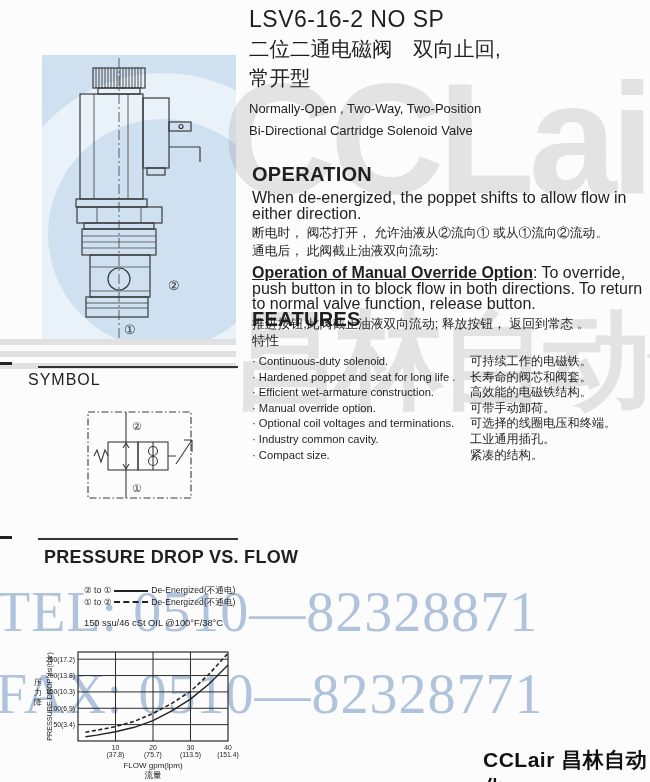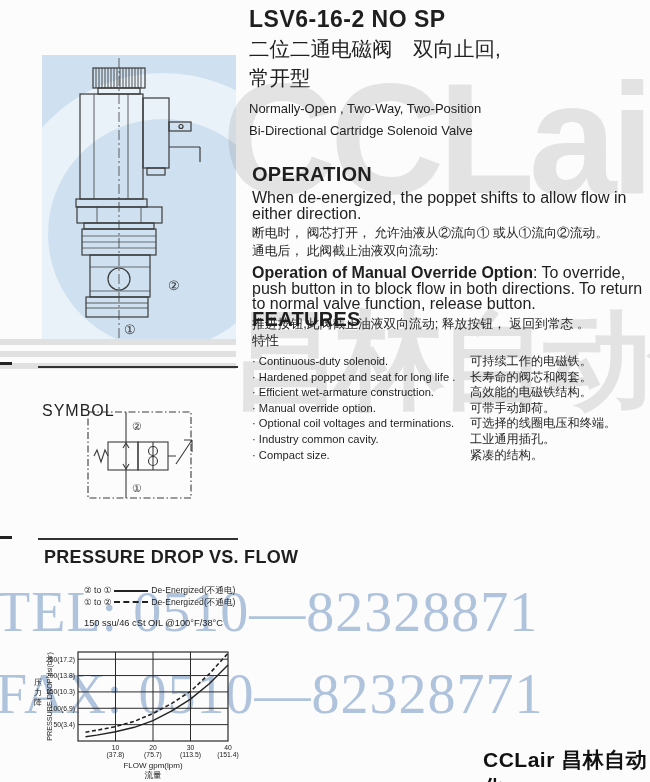--- a/index.html
+++ b/index.html
@@ -12,35 +12,35 @@
   .wm-photo-bg .swoosh{position:absolute;left:-40px;top:18px;width:230px;height:230px;border:46px solid #e9f2f9;border-radius:50%;}
   .wm-stripes{left:0;top:339px;width:236px;height:34px;background:repeating-linear-gradient(180deg,#dcdcdc 0 6px,#fcfcfc 6px 12px);opacity:.85;}
   .wm-cclair{left:222px;top:48px;font-size:158px;font-weight:bold;color:#6f6f6f;opacity:.17;letter-spacing:-6px;}
   .wm-cn{left:232px;top:288px;font-size:108px;font-weight:bold;color:#6f6f6f;opacity:.17;letter-spacing:-4px;}
   .wm-tel{left:-4px;top:580px;font-family:"Liberation Serif",serif;font-size:56px;color:#7f9ec7;opacity:.6;letter-spacing:1px;}
   .wm-fax{left:-4px;top:662px;font-family:"Liberation Serif",serif;font-size:56px;color:#7f9ec7;opacity:.6;letter-spacing:1px;}
   .edge-dash{position:absolute;left:0;width:12px;height:3px;background:#222;z-index:2;}
   
   .z{z-index:2;}
   .title-block{left:249px;top:6px;width:396px;}
-  .title-block h1{margin:0;font-size:23px;font-weight:bold;letter-spacing:.5px;}
+  .title-block h1{margin:0;font-size:23px;font-weight:normal;letter-spacing:.5px;}
   .cn-sub{font-size:20.5px;line-height:27px;margin-top:2px;}
   .en-sub{font-size:13px;line-height:21.5px;margin-top:7px;}
   .sec-h{font-size:20px;font-weight:bold;letter-spacing:.3px;}
   .op-block{left:252px;top:163px;width:398px;}
   .op-en{font-size:16px;line-height:15.5px;margin-top:4px;}
   .op-cn{font-size:12.8px;line-height:17.5px;margin-top:3px;}
   .feat-block{left:252px;top:308px;width:398px;}
   .feat-cnh{font-size:13.5px;margin:1px 0 4px 0;}
   .feat-row{display:flex;font-size:11.2px;line-height:15.6px;}
   .feat-row .en{width:218px;}
   .feat-row .en::before{content:"· ";}
   .feat-row .cn{font-size:12.2px;}
   .rule{position:absolute;height:2px;background:#333;z-index:2;}
-  .symbol-h{left:42px;top:371px;font-size:16px;letter-spacing:1px;margin-top:31px;}
+  .symbol-h{left:28px;top:371px;font-size:16px;letter-spacing:1px;}
   .pdf-h{left:44px;top:547px;font-size:18px;font-weight:bold;letter-spacing:.3px;}
   .legend{left:84px;top:585px;width:160px;font-size:8.6px;line-height:11.5px;}
   .legend .row{display:flex;align-items:center;}
   .legend .sample{display:inline-block;width:34px;margin:0 3px;}
   .sample.solid{border-top:2px solid #222;}
   .sample.dashed{border-top:2px dashed #222;}
   .oil-note{left:84px;top:618px;font-size:9.3px;}
   .footer-brand{left:483px;top:746px;font-size:21px;font-weight:600;letter-spacing:.5px;color:#111;}
   svg text{font-family:"Liberation Sans",sans-serif;}
 </style>
@@ -111,21 +111,21 @@
   <div class="abs z op-block">
     <div class="sec-h">OPERATION</div>
     <div class="op-en">
       <div>When de-energized, the poppet shifts to allow flow in either direction.</div>
     </div>
     <div class="op-cn">
       <div>断电时， 阀芯打开， 允许油液从②流向① 或从①流向②流动。</div>
       <div>通电后， 此阀截止油液双向流动:</div>
     </div>
     <div class="op-en" style="margin-top:6px;">
-      <span style="font-weight:bold;">Operation of Manual Override Option</span><span>: To override, push button in to block flow in both directions.  To return to normal valve function, release button.</span>
+      <span style="font-weight:bold;text-decoration:underline;">Operation of Manual Override Option</span><span>: To override, push button in to block flow in both directions.  To return to normal valve function, release button.</span>
     </div>
     <div class="op-cn">推进按钮,此阀截止油液双向流动; 释放按钮， 返回到常态 。</div>
   </div>
 
   <div class="abs z feat-block">
     <div class="sec-h">FEATURES</div>
     <div class="feat-cnh">特性</div>
     <div class="feat-row">
         <span class="en">Continuous-duty solenoid.</span>
         <span class="cn">可持续工作的电磁铁。</span>

